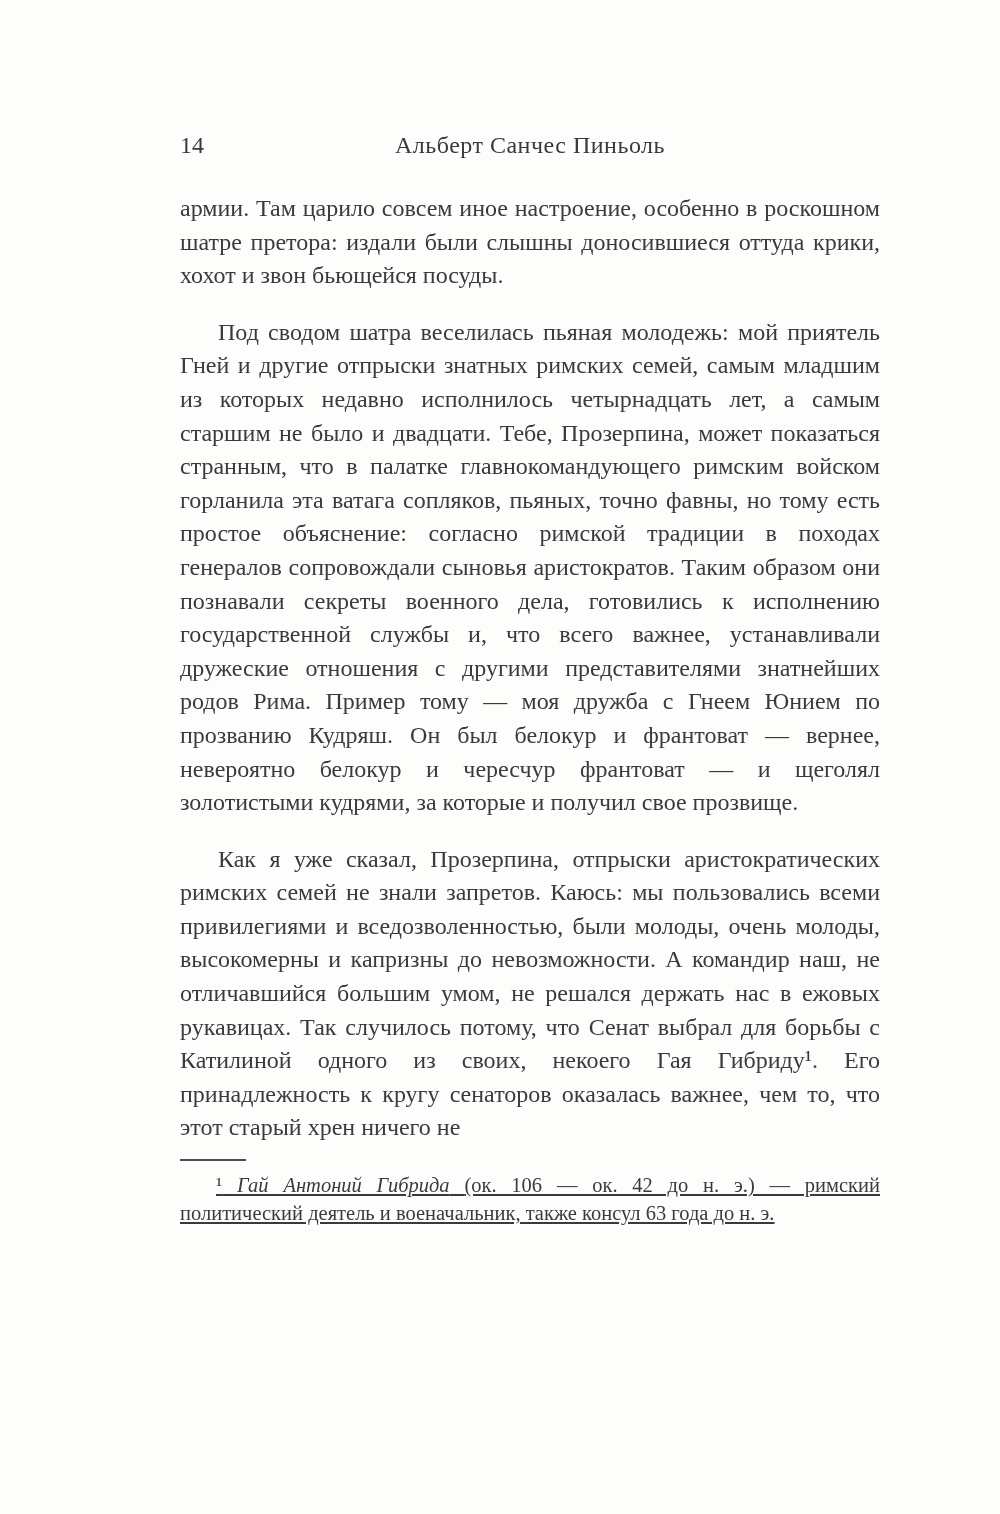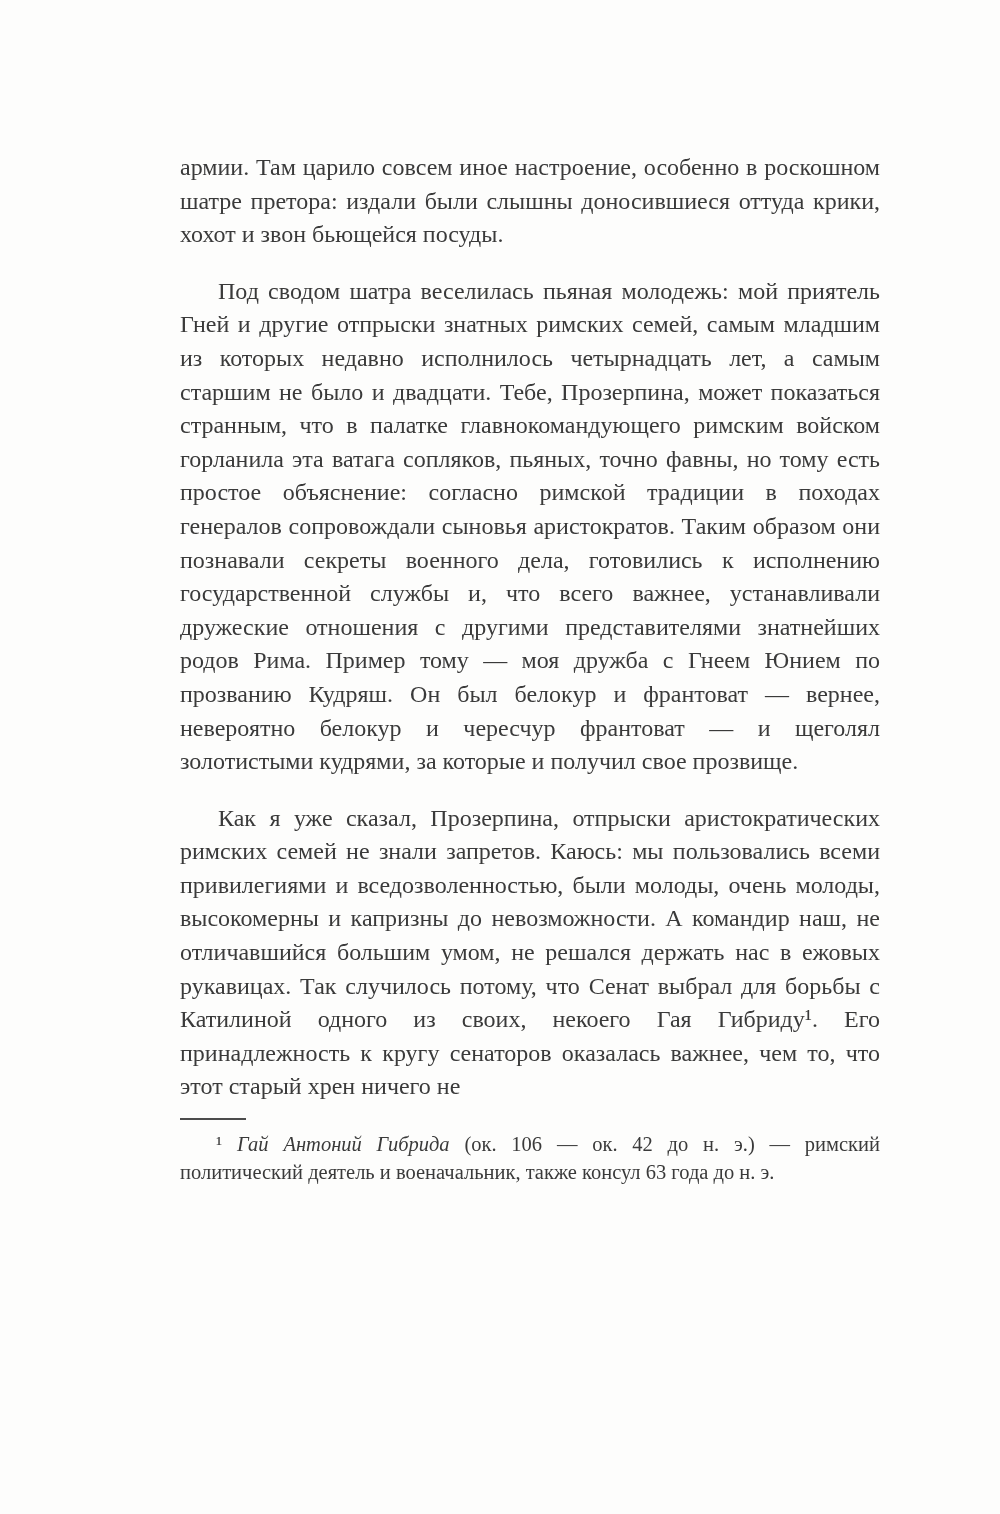--- a/index.html
+++ b/index.html
@@ -56,33 +56,38 @@
     width: 66px;
     height: 0;
     border-top: 2px solid #4c4c4c;
     margin-bottom: 10px;
   }
   .footnote {
     font-size: 20.5px;
     line-height: 28px;
     text-align: justify;
     text-indent: 36px;
+    text-decoration: underline;
   }
   .fn-marker {
     font-size: 20.5px;
   }
   .fn-name {
     font-style: italic;
   }
 </style>
 </head>
 <body>
 
 <div class="page">
 
+  <header class="running-head">
+    <span class="page-number">14</span>
+    <span class="running-title">Альберт Санчес Пиньоль</span>
+  </header>
 
   <main class="body-text">
     <p class="para no-indent">армии. Там царило совсем иное настроение, особенно в роскошном шатре претора: издали были слышны доносившиеся оттуда крики, хохот и звон бьющейся посуды.</p>
     <p class="para">Под сводом шатра веселилась пьяная молодежь: мой приятель Гней и другие отпрыски знатных римских семей, самым младшим из которых недавно исполнилось четырнадцать лет, а самым старшим не было и двадцати. Тебе, Прозерпина, может показаться странным, что в палатке главнокомандующего римским войском горланила эта ватага сопляков, пьяных, точно фавны, но тому есть простое объяснение: согласно римской традиции в походах генералов сопровождали сыновья аристократов. Таким образом они познавали секреты военного дела, готовились к исполнению государственной службы и, что всего важнее, устанавливали дружеские отношения с другими представителями знатнейших родов Рима. Пример тому — моя дружба с Гнеем Юнием по прозванию Кудряш. Он был белокур и франтоват — вернее, невероятно белокур и чересчур франтоват — и щеголял золотистыми кудрями, за которые и получил свое прозвище.</p>
     <p class="para">Как я уже сказал, Прозерпина, отпрыски аристократических римских семей не знали запретов. Каюсь: мы пользовались всеми привилегиями и вседозволенностью, были молоды, очень молоды, высокомерны и капризны до невозможности. А командир наш, не отличавшийся большим умом, не решался держать нас в ежовых рукавицах. Так случилось потому, что Сенат выбрал для борьбы с Катилиной одного из своих, некоего Гая Гибриду¹. Его принадлежность к кругу сенаторов оказалась важнее, чем то, что этот старый хрен ничего не</p>
   </main>
 
   <footer class="footnote-area">
     <div class="footnote-rule"></div>
     <p class="footnote"><span class="fn-marker">¹</span> <i class="fn-name">Гай Антоний Гибрида</i> <span class="fn-text">(ок. 106 — ок. 42 до н. э.) — римский политический деятель и военачальник, также консул 63 года до н. э.</span></p>

